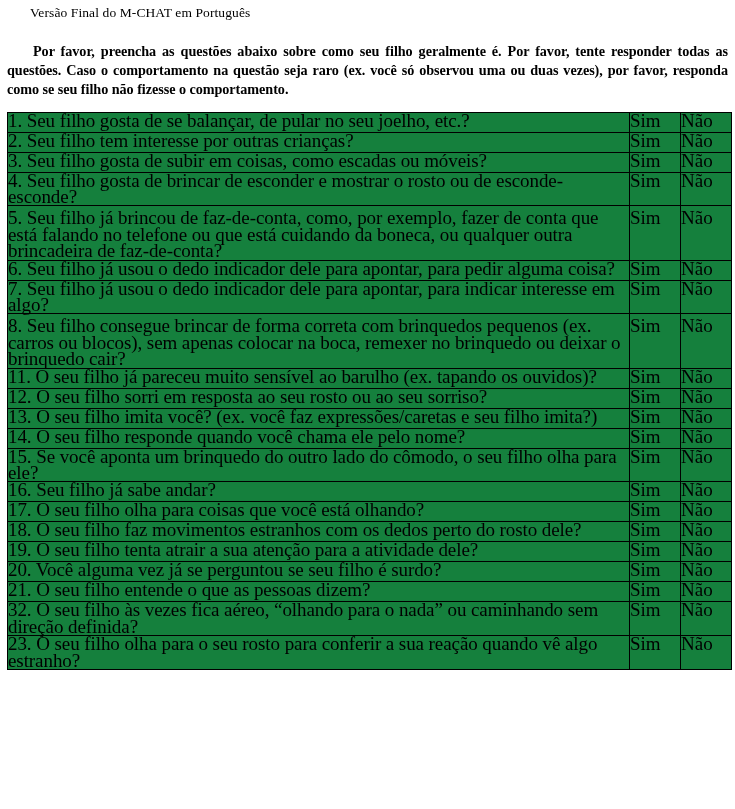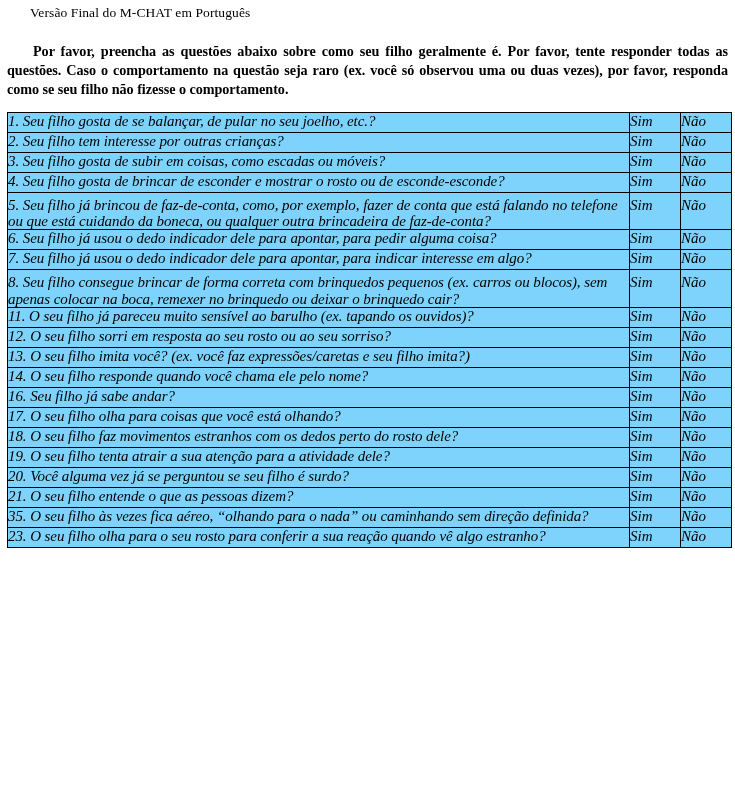--- a/index.html
+++ b/index.html
@@ -42,23 +42,22 @@
     font-weight: bold;
   }
   .qtable-wrap {
     padding: 12px 7px 0 7px;
     box-sizing: border-box;
   }
   table.qtable {
     width: 721px;
     border-collapse: collapse;
     table-layout: fixed;
-    font-size: 15px;
-    background: #7dd3fc;
-    font-style: italic;
+    font-size: 19px;
+    background: #15803d;
   }
   table.qtable td {
     border: 1.4px solid #000000;
     padding: 0;
     vertical-align: top;
   }
   td.q-text {
     width: 621px;
     padding: 4px 5px 4px 9px;
     line-height: 16.4px;
@@ -146,20 +145,25 @@
             <td class="q-text">13. O seu filho imita você? (ex. você faz expressões/caretas e seu filho imita?)</td>
             <td class="q-ans">Sim</td>
             <td class="q-ans">Não</td>
           </tr>
           <tr class="one-line">
             <td class="q-text">14. O seu filho responde quando você chama ele pelo nome?</td>
             <td class="q-ans">Sim</td>
             <td class="q-ans">Não</td>
           </tr>
           <tr class="one-line">
+            <td class="q-text">15. Se você aponta um brinquedo do outro lado do cômodo, o seu filho olha para ele?</td>
+            <td class="q-ans">Sim</td>
+            <td class="q-ans">Não</td>
+          </tr>
+          <tr class="one-line">
             <td class="q-text">16. Seu filho já sabe andar?</td>
             <td class="q-ans">Sim</td>
             <td class="q-ans">Não</td>
           </tr>
           <tr class="one-line">
             <td class="q-text">17. O seu filho olha para coisas que você está olhando?</td>
             <td class="q-ans">Sim</td>
             <td class="q-ans">Não</td>
           </tr>
           <tr class="one-line">
@@ -176,21 +180,21 @@
             <td class="q-text">20. Você alguma vez já se perguntou se seu filho é surdo?</td>
             <td class="q-ans">Sim</td>
             <td class="q-ans">Não</td>
           </tr>
           <tr class="one-line">
             <td class="q-text">21. O seu filho entende o que as pessoas dizem?</td>
             <td class="q-ans">Sim</td>
             <td class="q-ans">Não</td>
           </tr>
           <tr class="one-line">
-            <td class="q-text">35. O seu filho às vezes fica aéreo, “olhando para o nada” ou caminhando sem direção definida?</td>
+            <td class="q-text">32. O seu filho às vezes fica aéreo, “olhando para o nada” ou caminhando sem direção definida?</td>
             <td class="q-ans">Sim</td>
             <td class="q-ans">Não</td>
           </tr>
           <tr class="one-line">
             <td class="q-text">23. O seu filho olha para o seu rosto para conferir a sua reação quando vê algo estranho?</td>
             <td class="q-ans">Sim</td>
             <td class="q-ans">Não</td>
           </tr>
         </tbody>
     </table>

